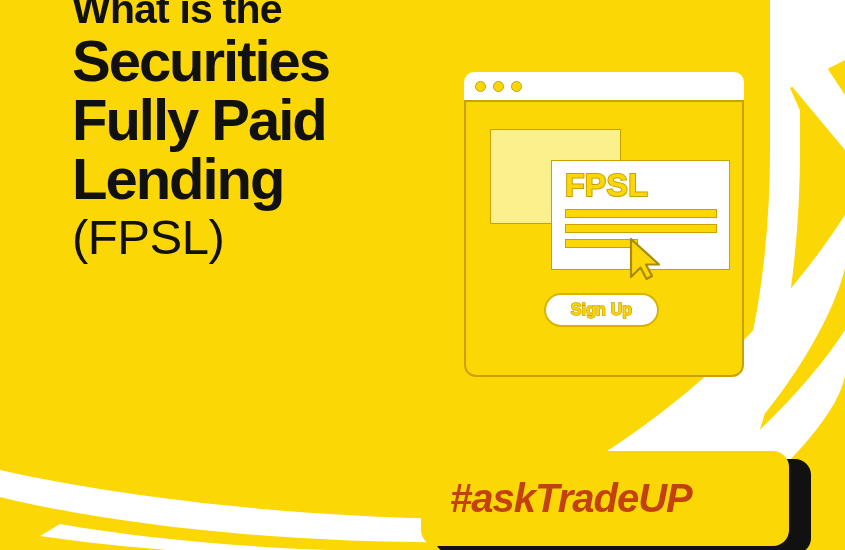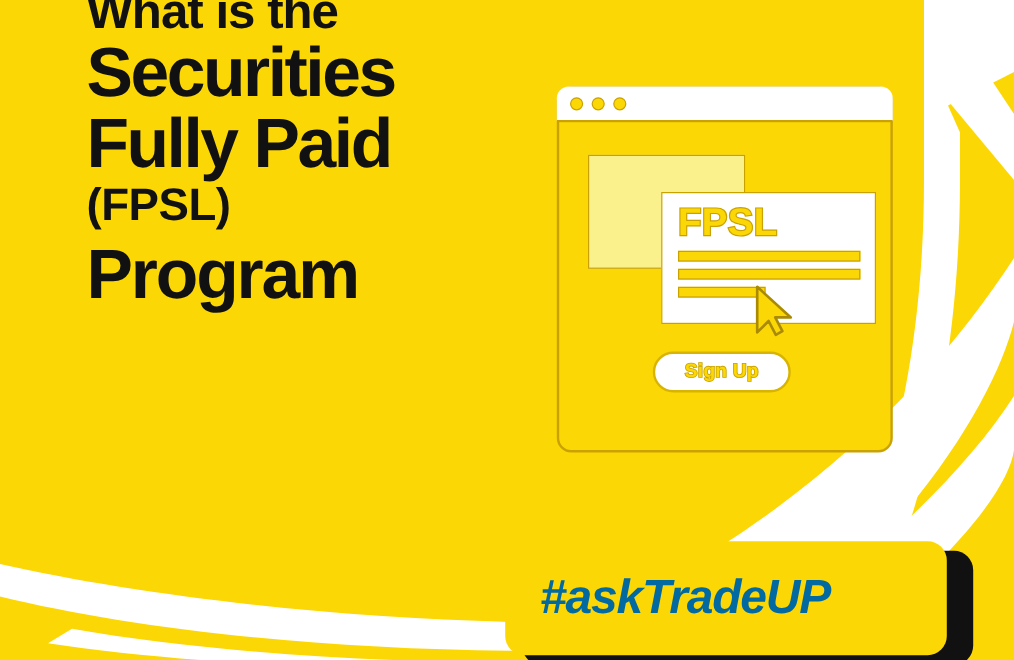--- a/index.html
+++ b/index.html
@@ -44,22 +44,22 @@
     font-weight: 700;
     line-height: 1.05;
   }
   .hl-big {
     font-size: 58px;
     font-weight: 800;
     line-height: 1.02;
     letter-spacing: -0.035em;
   }
   .hl-light {
-    font-size: 38px;
-    font-weight: 700;
+    font-size: 49px;
+    font-weight: 400;
     line-height: 1.18;
     letter-spacing: -0.01em;
   }
   .hl-prog {
     font-size: 58px;
     font-weight: 800;
     line-height: 1.2;
     letter-spacing: -0.03em;
   }
 
@@ -203,21 +203,21 @@
     display: flex;
     align-items: center;
     padding-left: 29px;
     box-sizing: border-box;
   }
   .banner-text {
     font-size: 40px;
     font-weight: 800;
     font-style: italic;
     letter-spacing: -0.025em;
-    color: #0369a1;
+    color: #c2410c;
     white-space: nowrap;
   }
 </style>
 </head>
 <body>
 
 <div id="poster">
 
   <svg class="bg-layer" viewBox="0 0 845 550" preserveAspectRatio="none" aria-hidden="true">
 
@@ -236,22 +236,22 @@
     <path d="M0 485 C 150 520, 400 545, 660 520 L 700 550 L 0 550 Z" fill="#FFFFFF"></path>
     <path d="M0 497 C 160 536, 420 556, 680 532 L 700 550 L 0 550 Z" fill="#FCD706"></path>
     <path d="M0 470 C 170 508, 430 532, 690 512 C 440 548, 180 528, 0 492 Z" fill="#FFFFFF"></path>
     <path d="M60 524 C 220 552, 450 560, 660 544 C 440 566, 200 560, 40 536 Z" fill="#FFFFFF"></path>
   </svg>
 
   <div id="headline">
     <span class="hl-line hl-small">What is the</span>
     <span class="hl-line hl-big">Securities</span>
     <span class="hl-line hl-big">Fully Paid</span>
+    <span class="hl-line hl-big">Lending</span>
     <span class="hl-line hl-light">(FPSL)</span>
-    <span class="hl-line hl-prog">Program</span>
   </div>
 
   <div id="illustration">
     <div class="win-frame"></div>
 
     <div class="win-titlebar">
       <span class="win-dot"></span>
       <span class="win-dot"></span>
       <span class="win-dot"></span>
     </div>

